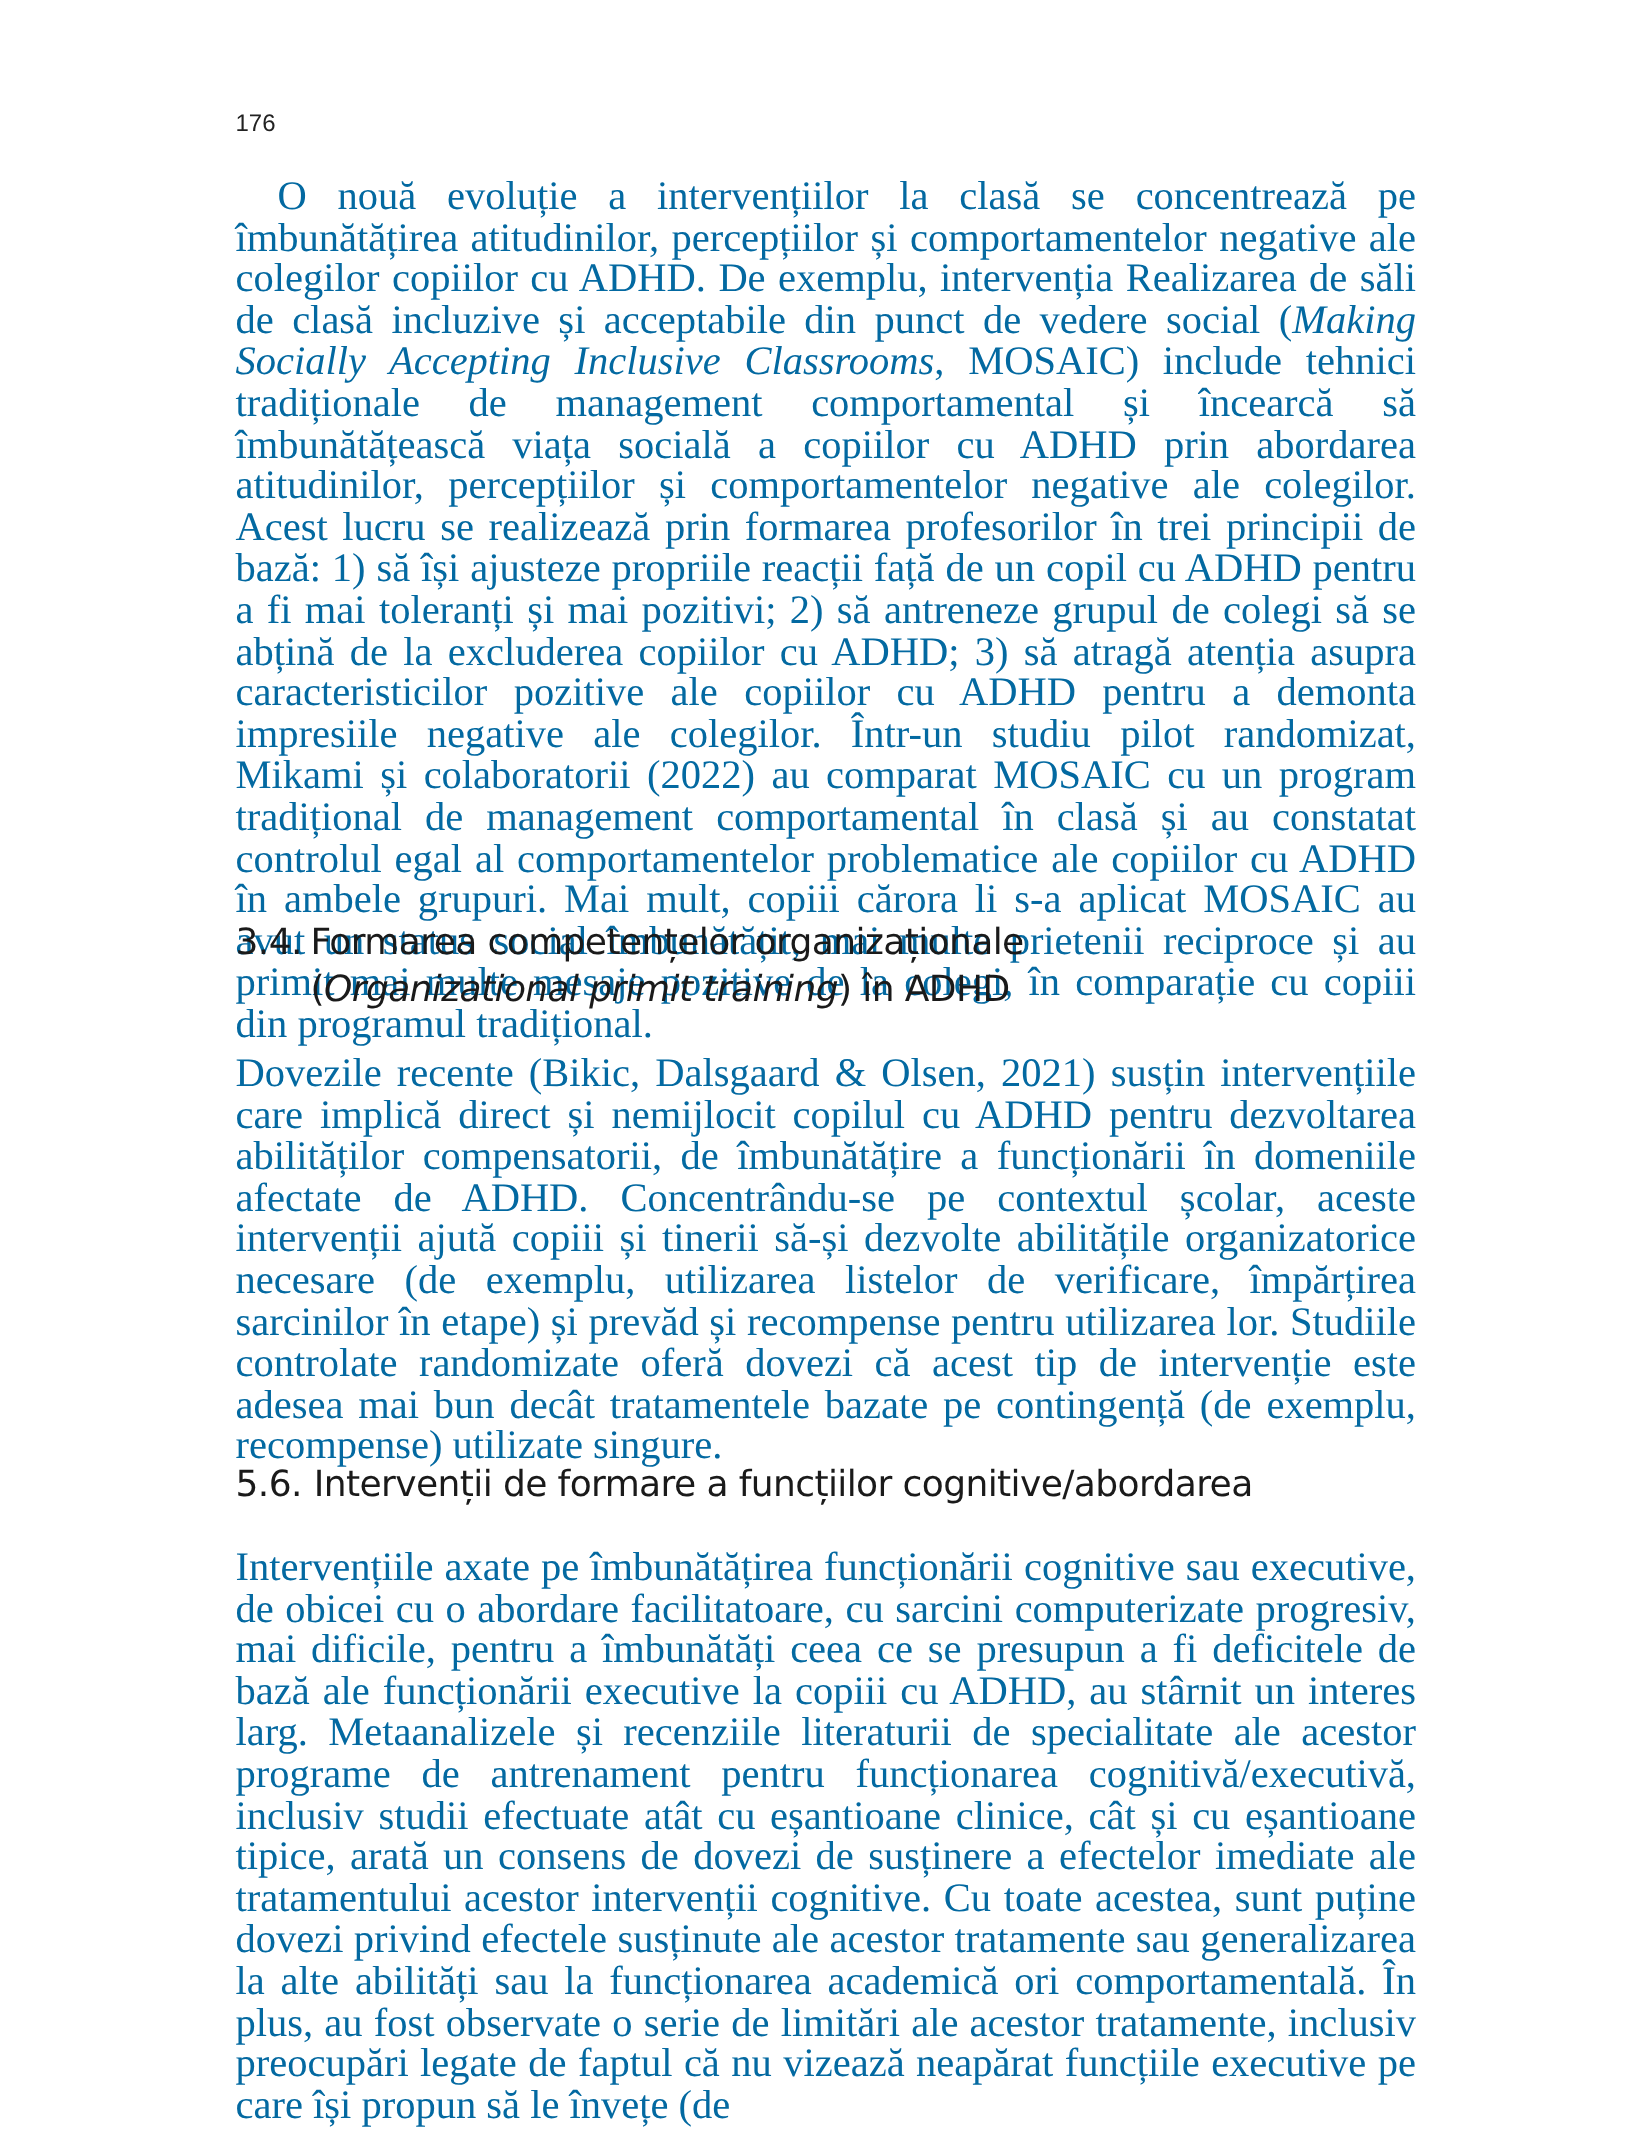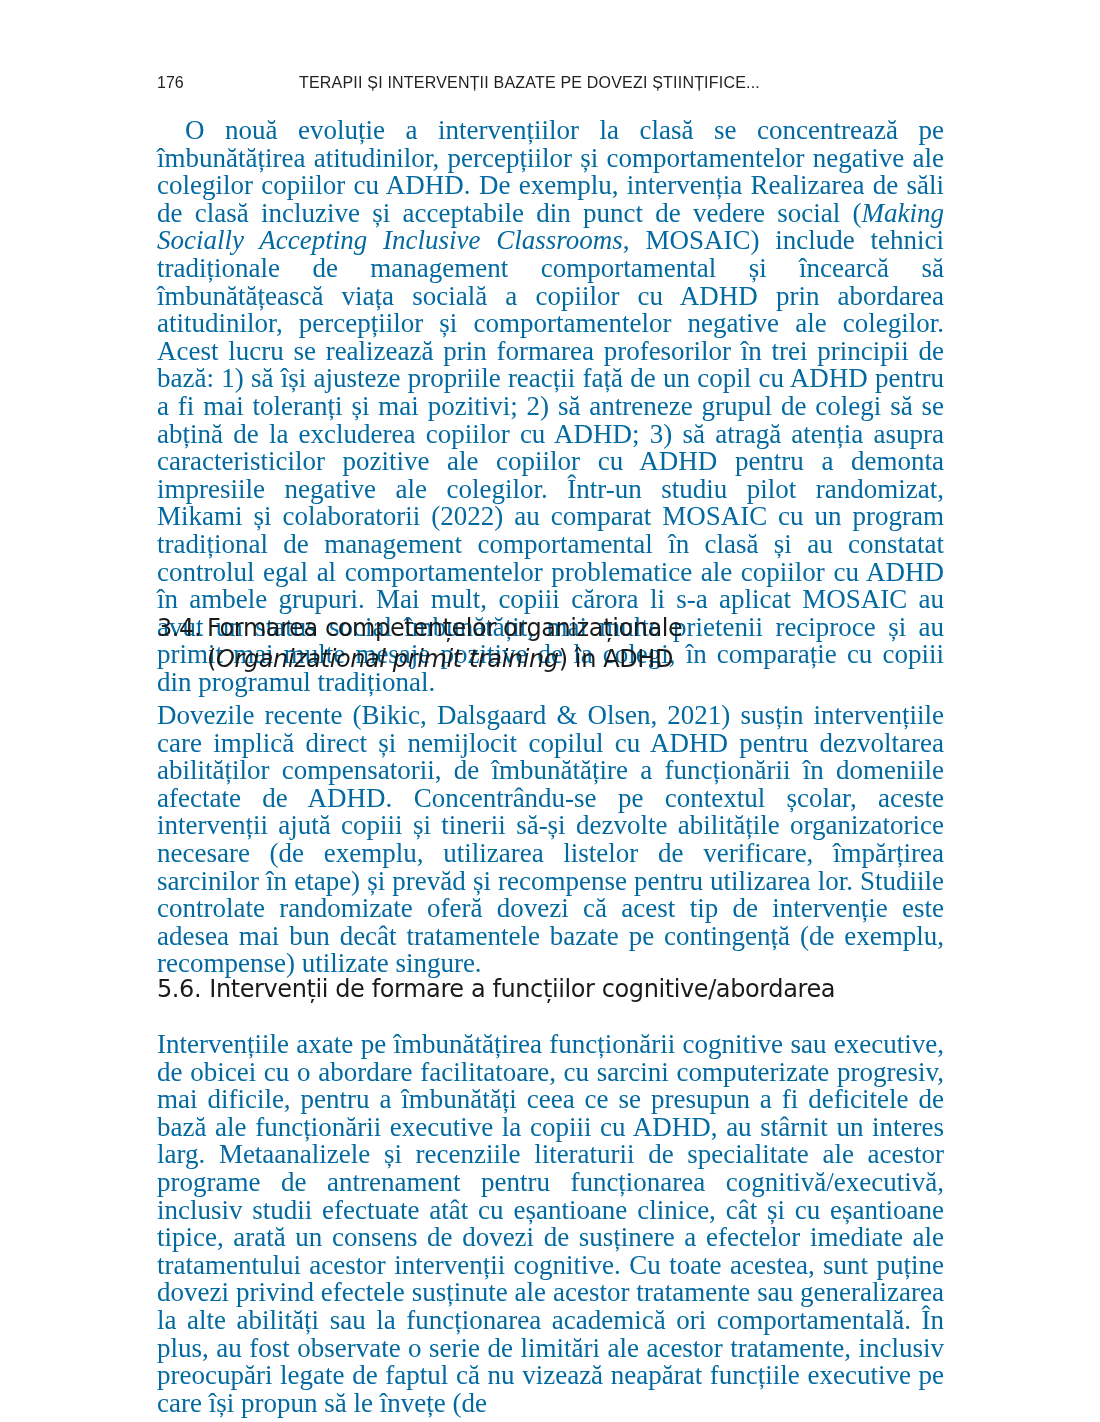--- a/index.html
+++ b/index.html
@@ -20,21 +20,20 @@
   .heading .cont { display: block; padding-left: 50px; }
   em { font-style: italic; }
 </style>
 </head>
 <body>
 
 <div class="page">
 
   <div class="running-head">
     <span class="page-num">176</span>
-    <span class="head-title">TERAPII ȘI INTERVENȚII BAZATE PE DOVEZI ȘTIINȚIFICE...</span>
   </div>
 
   <p class="para indent" style="top:117px;"><span>O nouă evoluție a intervențiilor la clasă se concentrează pe îmbunătățirea atitudinilor, percepțiilor și comportamentelor negative ale colegilor copiilor cu ADHD. De exemplu, intervenția Realizarea de săli de clasă incluzive și acceptabile din punct de vedere social (</span><em>Making Socially Accepting Inclusive Classrooms</em><span>, MOSAIC) include tehnici tradiționale de management comportamental și încearcă să îmbunătățească viața socială a copiilor cu ADHD prin abordarea atitudinilor, percepțiilor și comportamentelor negative ale colegilor. Acest lucru se realizează prin formarea profesorilor în trei principii de bază: 1) să își ajusteze propriile reacții față de un copil cu ADHD pentru a fi mai toleranți și mai pozitivi; 2) să antreneze grupul de colegi să se abțină de la excluderea copiilor cu ADHD; 3) să atragă atenția asupra caracteristicilor pozitive ale copiilor cu ADHD pentru a demonta impresiile negative ale colegilor. Într-un studiu pilot randomizat, Mikami și colaboratorii (2022) au comparat MOSAIC cu un program tradițional de management comportamental în clasă și au constatat controlul egal al comportamentelor problematice ale copiilor cu ADHD în ambele grupuri. Mai mult, copiii cărora li s-a aplicat MOSAIC au avut un status social îmbunătățit, mai multe prietenii reciproce și au primit mai multe mesaje pozitive de la colegi, în comparație cu copiii din programul tradițional.</span></p>
 
   <h2 class="heading" style="top:613px;">
     <span class="num">3.4.</span><span>Formarea competențelor organizaționale</span>
     <span class="cont"><span>(</span><em>Organizational primit training</em><span>) în ADHD</span></span>
   </h2>
 
   <p class="para" style="top:702px;">Dovezile recente (Bikic, Dalsgaard &amp; Olsen, 2021) susțin intervențiile care implică direct și nemijlocit copilul cu ADHD pentru dezvoltarea abilităților compensatorii, de îmbunătățire a funcționării în domeniile afectate de ADHD. Concentrându-se pe contextul școlar, aceste intervenții ajută copiii și tinerii să-și dezvolte abilitățile organizatorice necesare (de exemplu, utilizarea listelor de verificare, împărțirea sarcinilor în etape) și prevăd și recompense pentru utilizarea lor. Studiile controlate randomizate oferă dovezi că acest tip de intervenție este adesea mai bun decât tratamentele bazate pe contingență (de exemplu, recompense) utilizate singure.</p>

